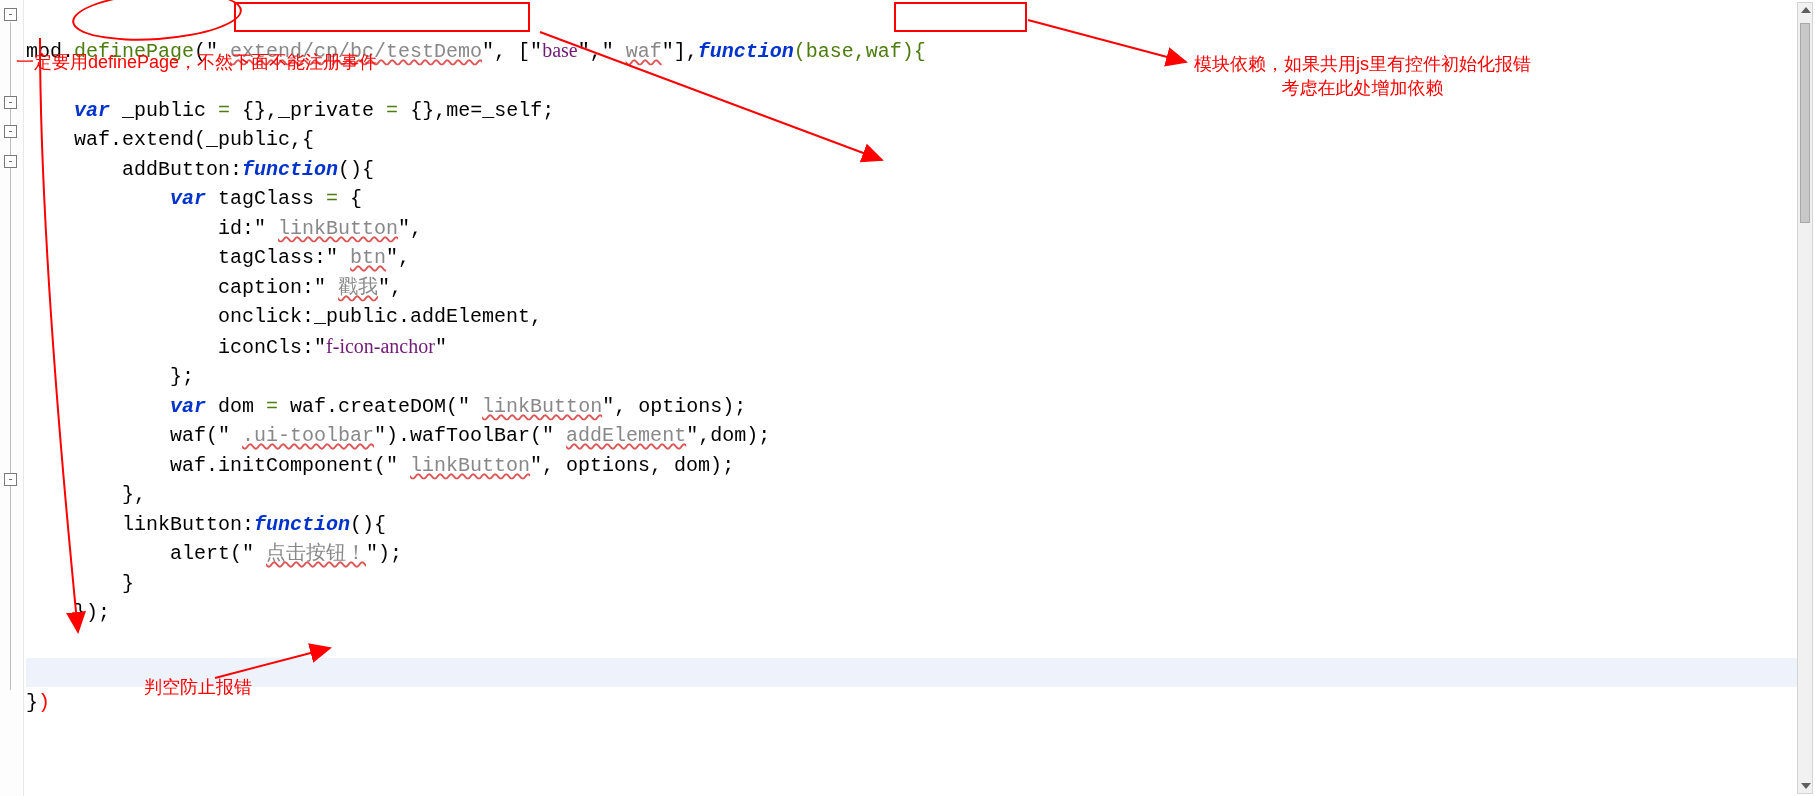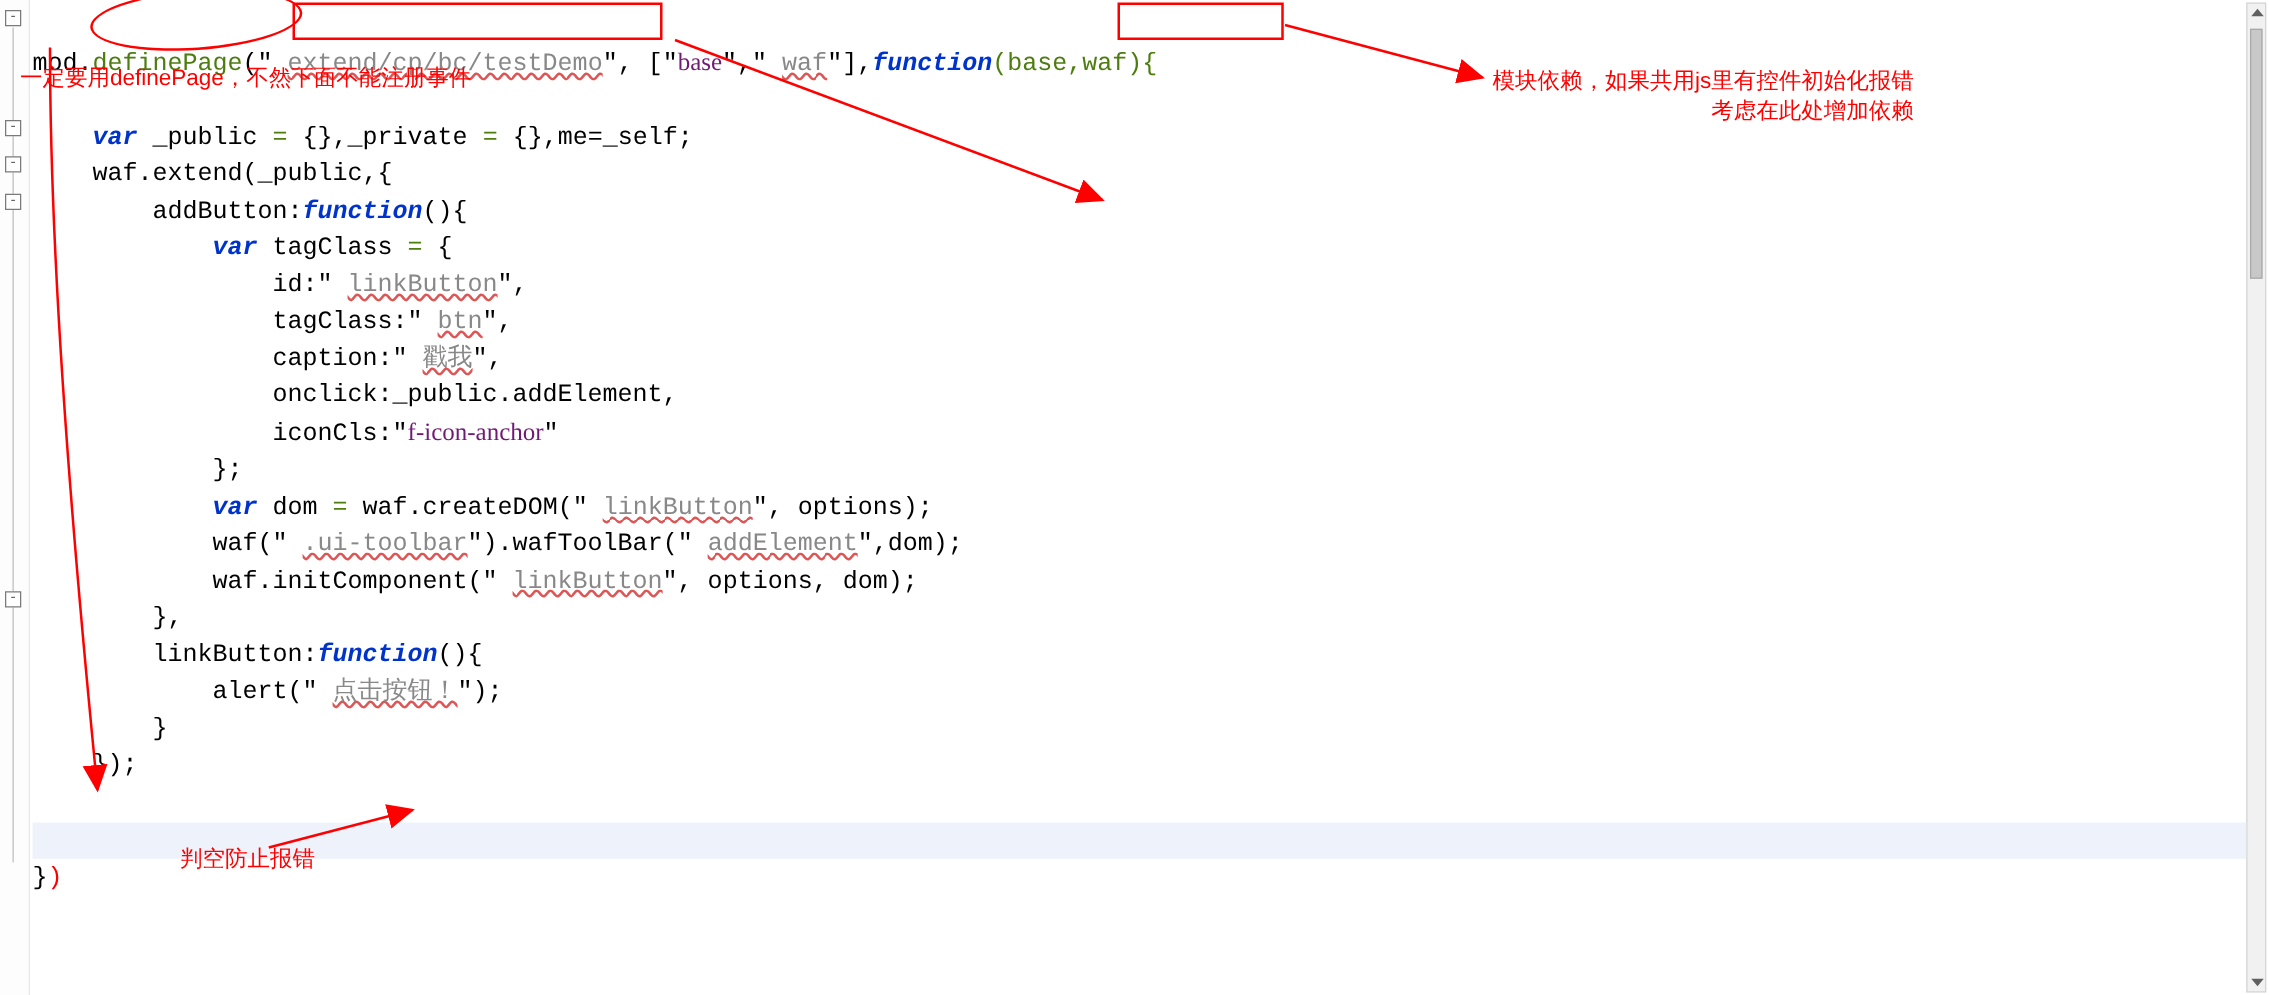--- a/index.html
+++ b/index.html
@@ -152,21 +152,21 @@
 
 <span><span>    _self</span><span class="dark">&amp;&amp;</span><span>_self.subscribeEvent</span><span class="dark">&amp;&amp;</span><span>_self.subscribeEvent("</span><span class="str-wavy">pageLoadCompletedEvent</span><span>",_public.addButton,"</span><span class="str">after</span><span>");</span></span>
 <span><span>}</span><span class="red">)</span></span>
 </div>
 
   <div class="circle" style="left:72px;top:-8px;width:170px;height:48px;transform:rotate(-4deg)"></div>
   <div class="box" style="left:234px;top:2px;width:296px;height:30px"></div>
   <div class="box" style="left:894px;top:2px;width:133px;height:30px"></div>
 
   <div class="anno" style="left:16px;top:50px">一定要用definePage，不然下面不能注册事件</div>
-  <div class="anno" style="left:1194px;top:52px;text-align:right">
+  <div class="anno" style="left:1194px;top:52px;text-align:center">
     <span>模块依赖，如果共用js里有控件初始化报错</span><br><span>考虑在此处增加依赖</span>
   </div>
   <div class="anno" style="left:144px;top:675px">判空防止报错</div>
 
   <svg class="overlay">
     <defs>
       <marker id="ah" markerWidth="12" markerHeight="12" refX="10" refY="5" orient="auto">
         <path d="M0,0 L11,5 L0,10 Z" fill="#ff0000"></path>
       </marker>
     </defs>

